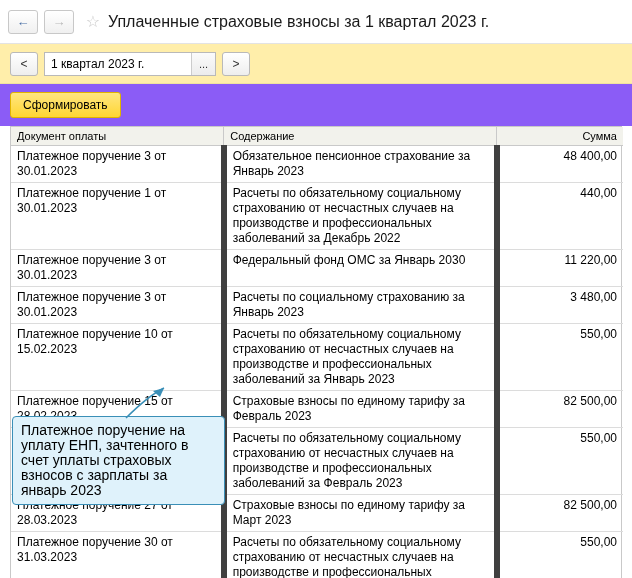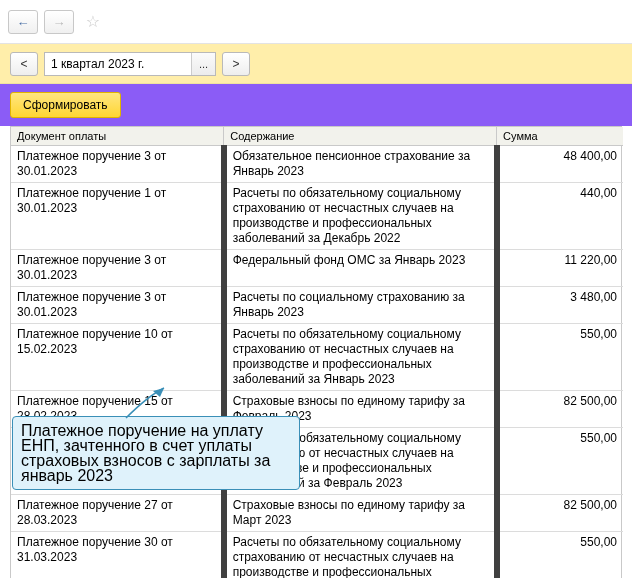--- a/index.html
+++ b/index.html
@@ -126,43 +126,43 @@
   table.grid th {
     background: #f2f2ec;
     border-right: 1px solid #c9c9c9;
     border-bottom: 1px solid #c9c9c9;
     font-weight: normal;
     font-size: 11px;
     text-align: left;
     padding: 3px 6px;
     color: #000;
   }
-  table.grid th.num { text-align: left; margin-left: 20px; }
+  table.grid th.num { text-align: right; margin-left: 20px; }
   table.grid td {
     border-right: 6px solid #404040;
     border-bottom: 1px solid #dcdcdc;
     padding: 3px 6px;
     vertical-align: top;
     font-size: 12px;
     line-height: 15px;
     color: #000;
   }
   table.grid td.num { text-align: right; }
   table.grid th:last-child, table.grid td:last-child { border-right: none; }
 
   
   .callout {
     position: absolute;
     left: 12px; top: 416px;
-    width: 288px;
+    width: 213px;
     background: #dff2fb;
     border: 1px solid #3a8fb7;
     border-radius: 4px;
     padding: 6px 8px;
-    font-size: 16px;
+    font-size: 14px;
     line-height: 15px;
     color: #000;
     z-index: 5;
   }
   .callout-tail {
     position: absolute;
     z-index: 6;
     left: 120px; top: 386px;
     width: 46px; height: 34px;
     pointer-events: none;
@@ -174,20 +174,21 @@
 <div id="app">
 
   <div class="titlebar">
     <div class="navbtn">
       <span>←</span>
     </div>
     <div class="navbtn disabled">
       <span>→</span>
     </div>
     <div class="star">☆</div>
+    <div class="title">Уплаченные страховые взносы за 1 квартал 2023 г.</div>
   </div>
 
   <div class="periodbar">
     <div class="sqbtn">&lt;</div>
     <div class="periodinput">
       <div class="val">1 квартал 2023 г.</div>
       <div class="ell">...</div>
     </div>
     <div class="sqbtn">&gt;</div>
   </div>
@@ -216,21 +217,21 @@
           <td>Обязательное пенсионное страхование за Январь 2023</td>
           <td class="num">48 400,00</td>
         </tr>
         <tr>
           <td>Платежное поручение 1 от 30.01.2023</td>
           <td>Расчеты по обязательному социальному страхованию от несчастных случаев на производстве и профессиональных заболеваний за Декабрь 2022</td>
           <td class="num">440,00</td>
         </tr>
         <tr>
           <td>Платежное поручение 3 от 30.01.2023</td>
-          <td>Федеральный фонд ОМС за Январь 2023</td>
+          <td>Федеральный фонд ОМС за Январь 2030</td>
           <td class="num">11 220,00</td>
         </tr>
         <tr>
           <td>Платежное поручение 3 от 30.01.2023</td>
           <td>Расчеты по социальному страхованию за Январь 2023</td>
           <td class="num">3 480,00</td>
         </tr>
         <tr>
           <td>Платежное поручение 10 от 15.02.2023</td>
           <td>Расчеты по обязательному социальному страхованию от несчастных случаев на производстве и профессиональных заболеваний за Январь 2023</td>

